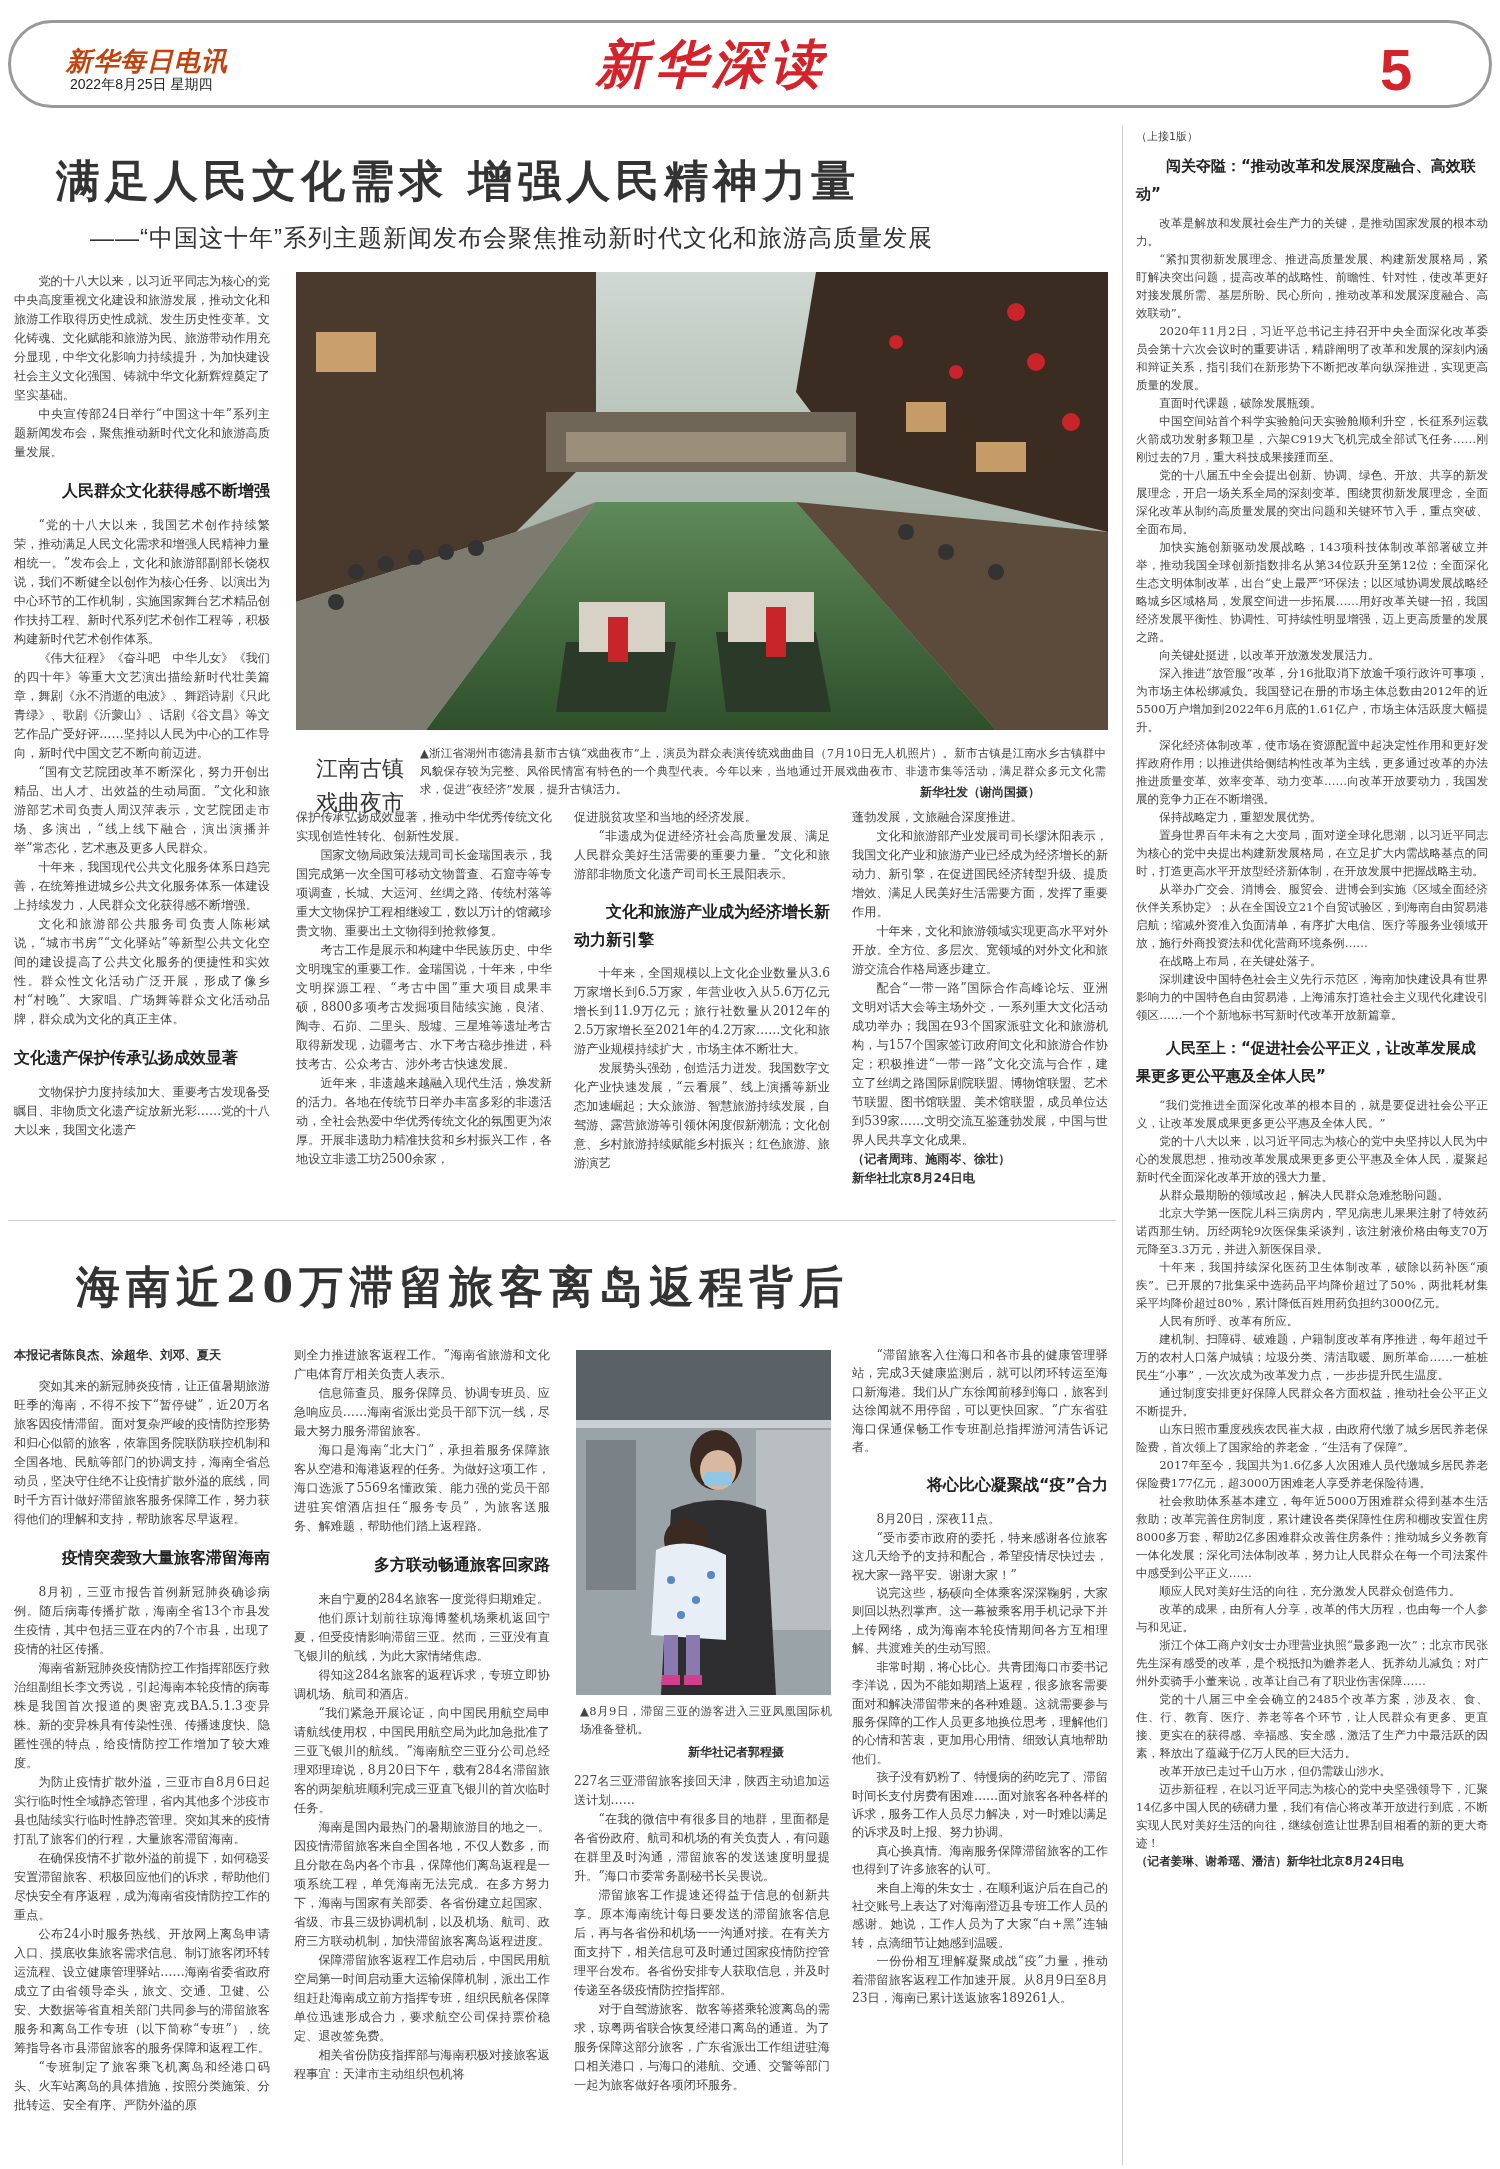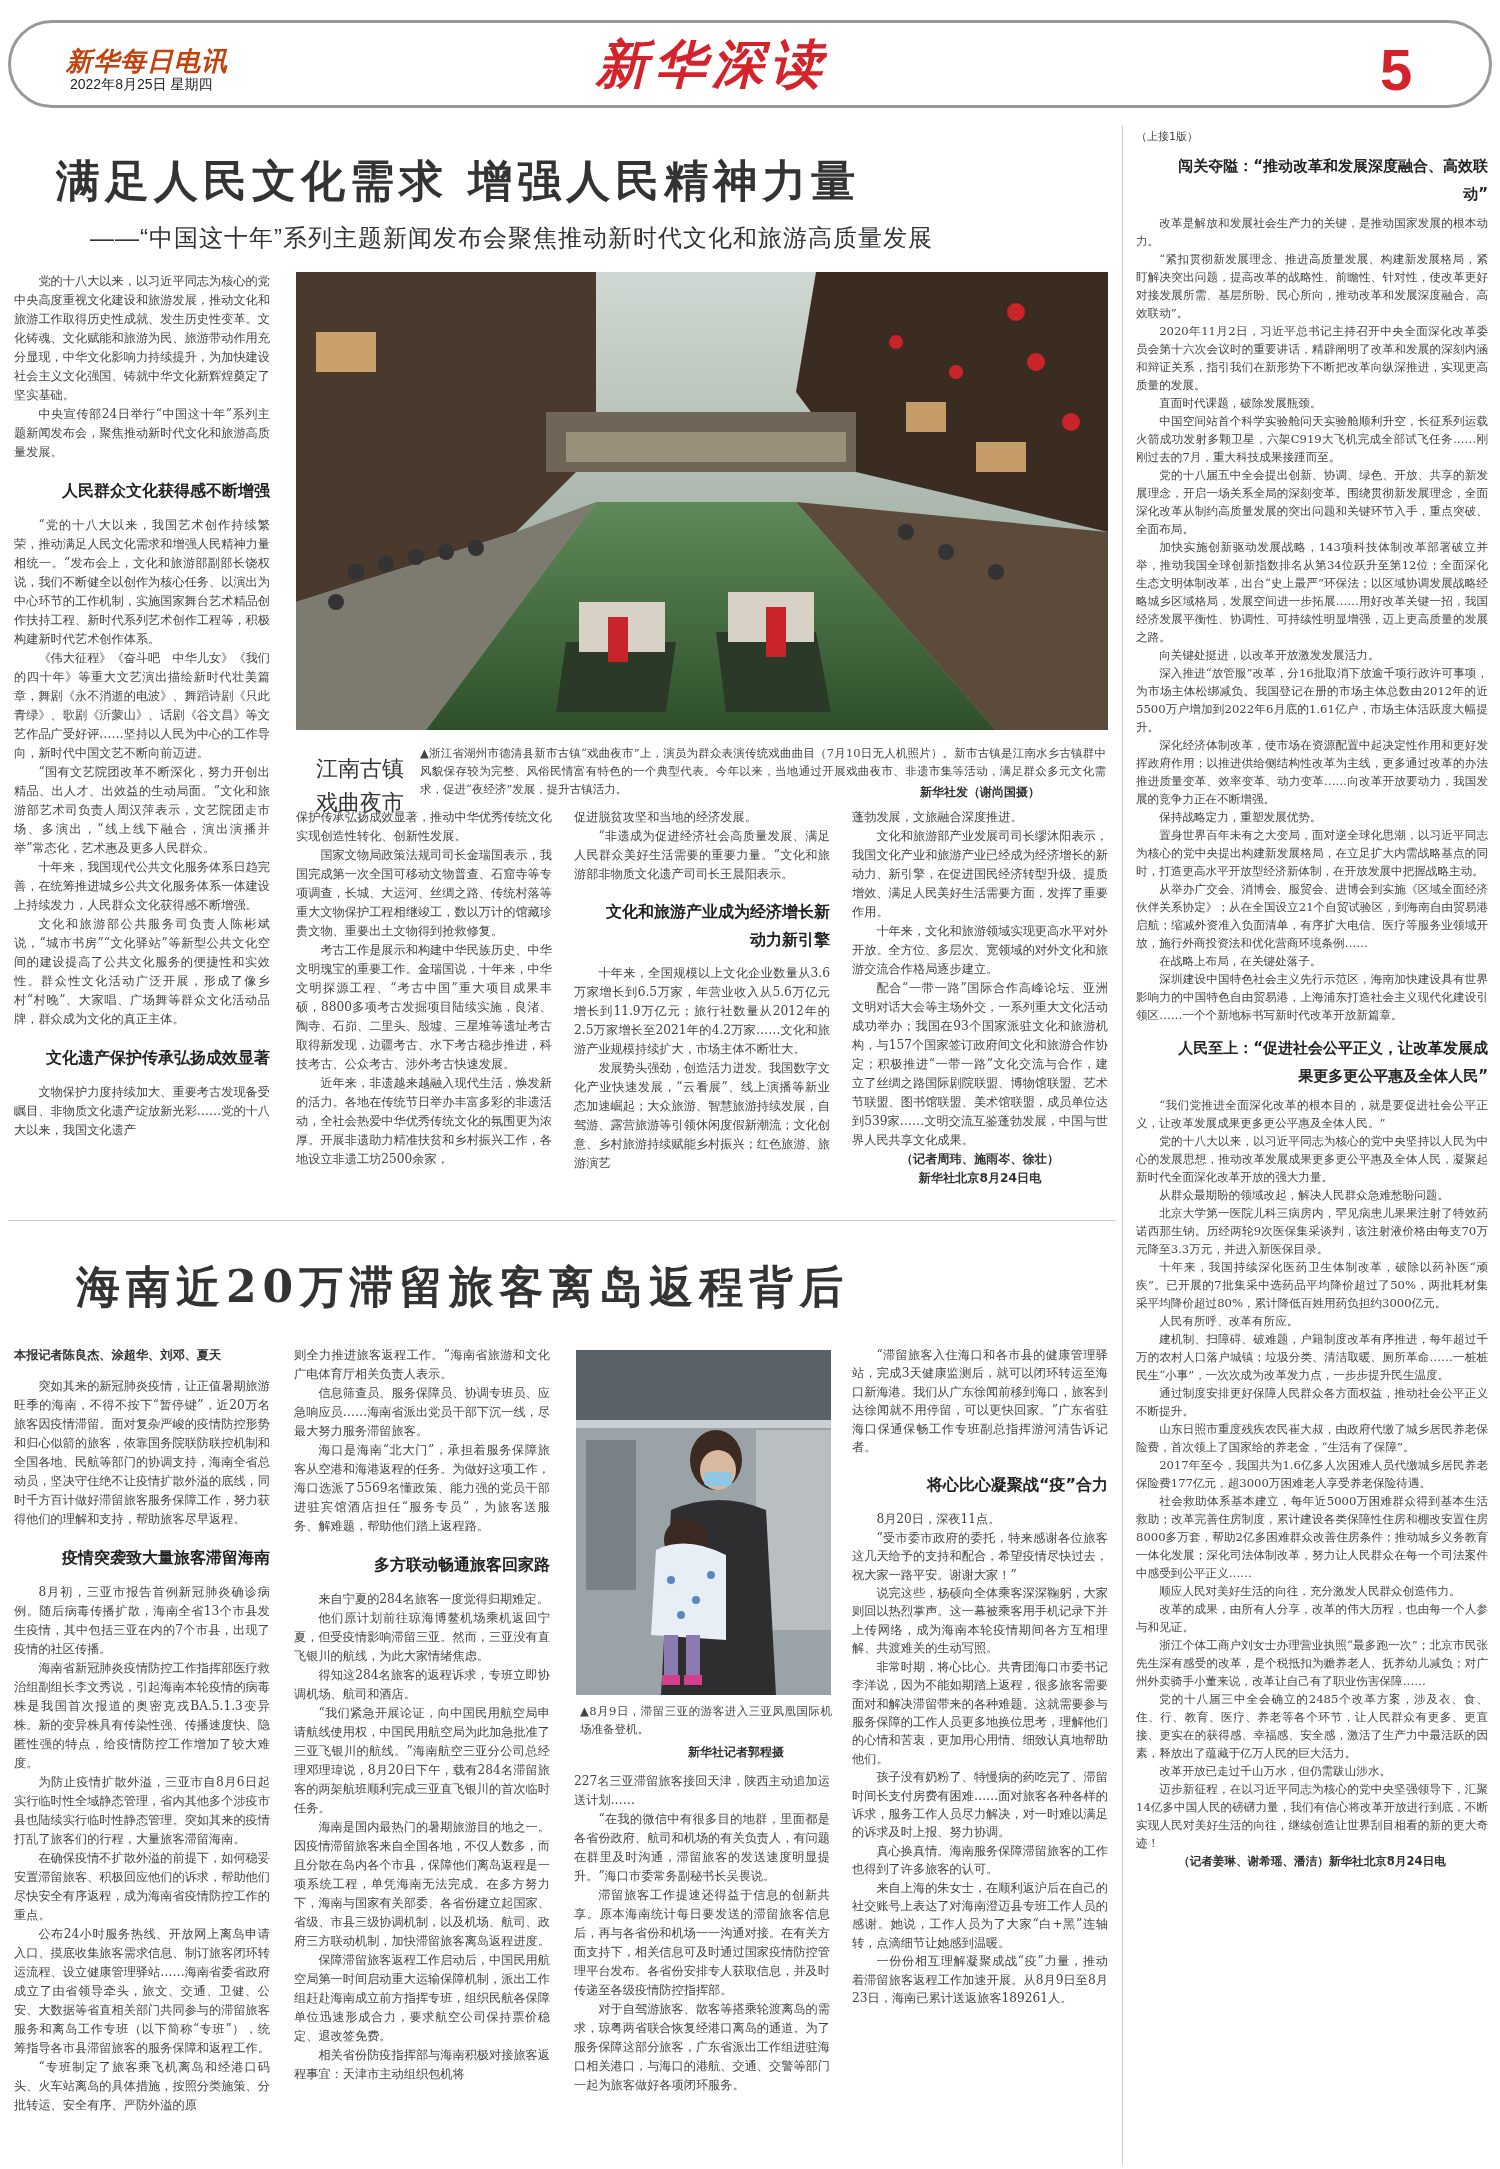--- a/index.html
+++ b/index.html
@@ -10,22 +10,22 @@
 .brand{left:66px;top:44px;color:#c2410c;font-family:"DejaVu Serif",serif;font-weight:bold;font-style:italic;font-size:26px;letter-spacing:1px}
 .date{left:70px;top:76px;font-family:"Liberation Sans",sans-serif;font-size:14px;color:#222}
 .section{left:596px;top:30px;color:#d4232b;font-family:"DejaVu Serif",serif;font-weight:bold;font-style:italic;font-size:52px;letter-spacing:6px}
 .pagenum{left:1380px;top:36px;color:#d4232b;font-family:"Liberation Sans",sans-serif;font-weight:bold;font-size:58px}
 .h1{font-family:"DejaVu Serif",serif;font-weight:bold;color:#333;letter-spacing:4px}
 .sub{font-family:"Liberation Sans",sans-serif;font-size:24px;color:#333;letter-spacing:1px}
 .col{font-size:12.2px;line-height:19px;color:#444;text-align:justify}
 .col p{text-indent:2em}
 .col p.noind{text-indent:0}
 .col h3{font-family:"DejaVu Sans",sans-serif;font-weight:bold;font-size:16px;color:#222;line-height:30px;margin:14px 0 10px;text-align:right}
-.col h3.left{text-align:right}
-.col .byline{font-family:"DejaVu Sans",sans-serif;font-weight:bold;color:#333;text-align:center;text-indent:0}
+.col h3.left{text-align:left}
+.col .byline{font-family:"DejaVu Sans",sans-serif;font-weight:bold;color:#333;text-align:left;text-indent:0}
 .photo{overflow:hidden}
 .cap-title{font-family:"DejaVu Serif",serif;font-size:22px;line-height:34px;color:#333}
 .caption{font-size:11.5px;line-height:18px;color:#444;text-align:justify}
 .credit{font-family:"DejaVu Sans",sans-serif;font-weight:bold;font-size:12px;color:#333}
 .vline{background:#ccc;width:1px}
 .hline{background:#ccc;height:1px}
 </style>
 </head>
 <body>
 

